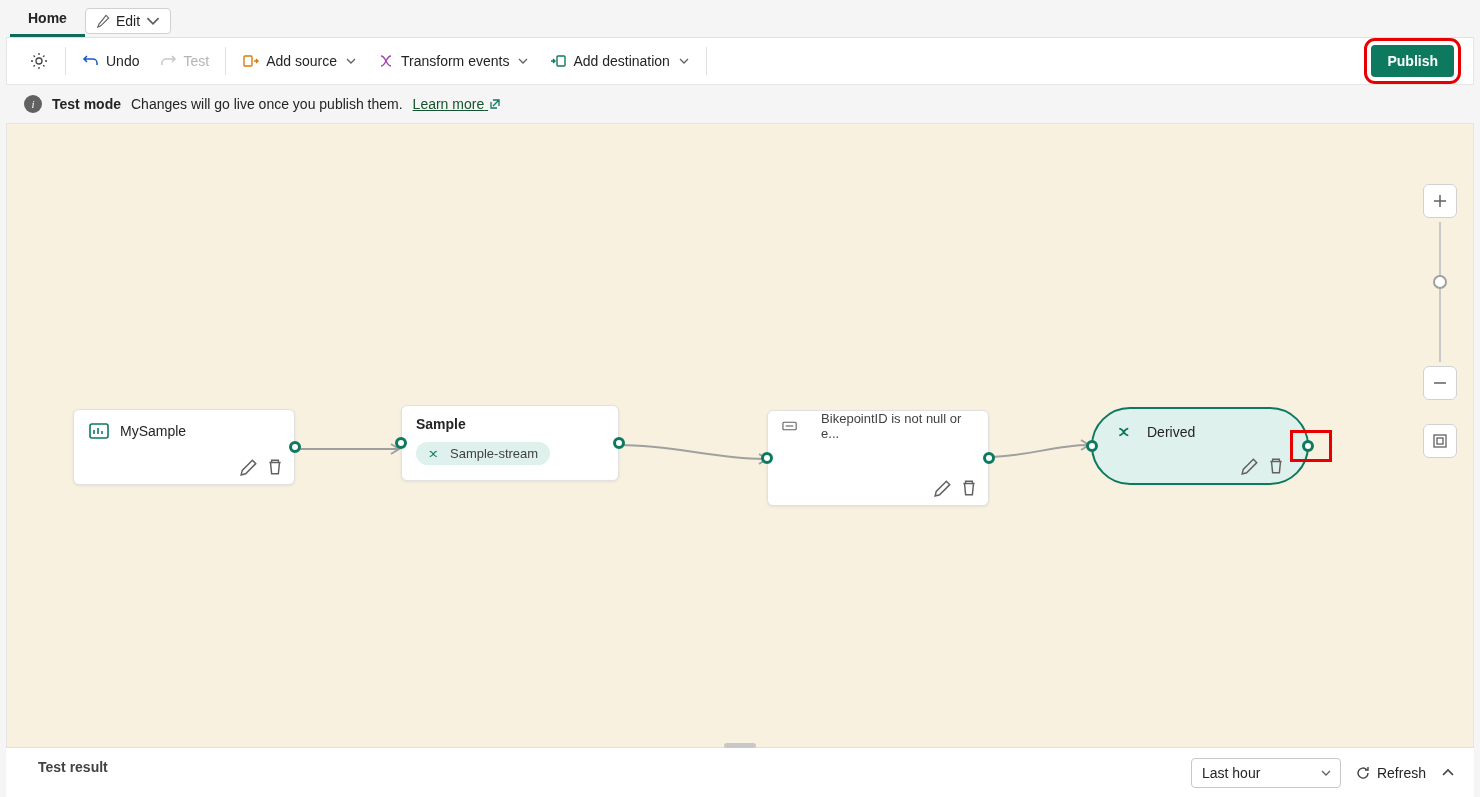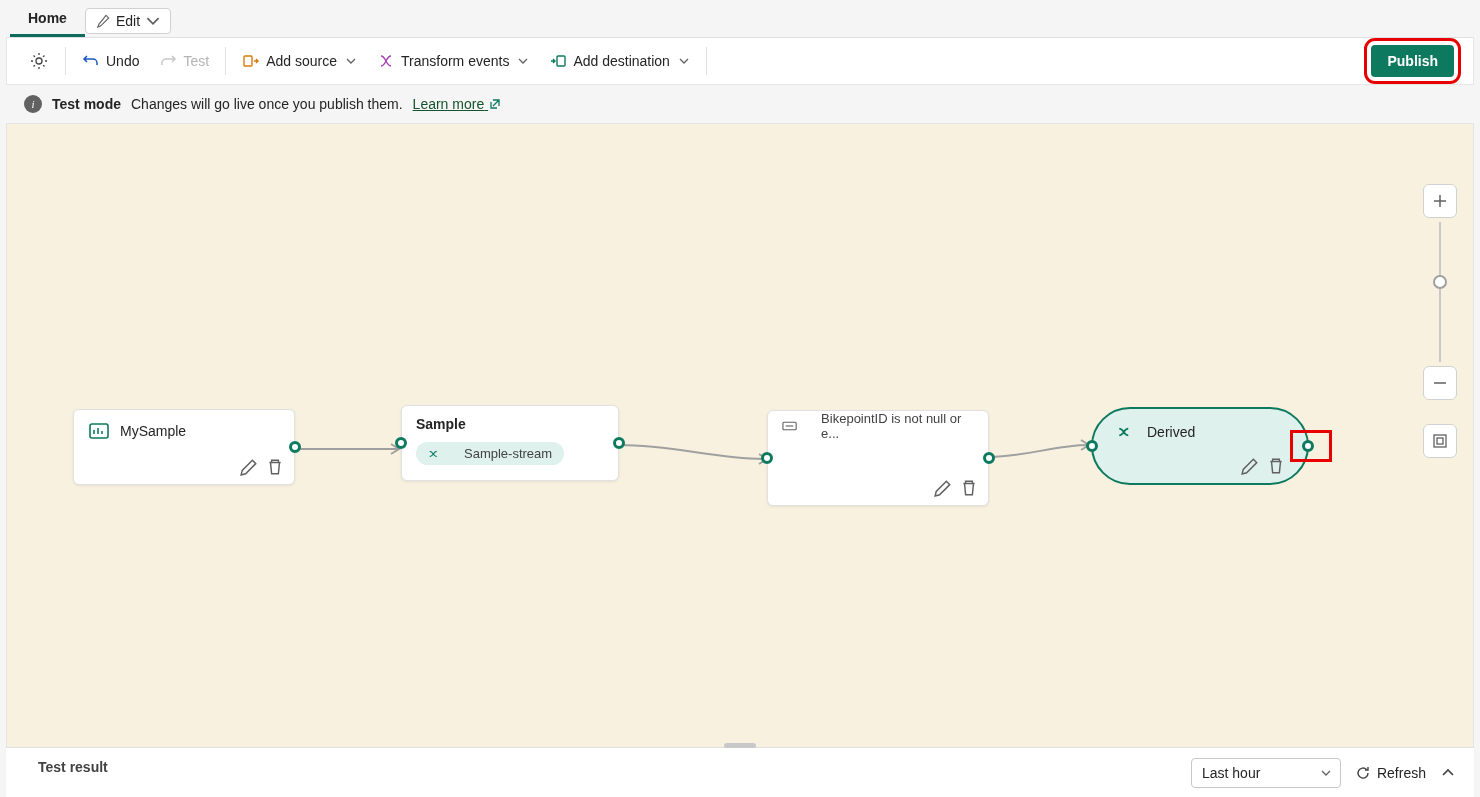--- a/index.html
+++ b/index.html
@@ -37,21 +37,21 @@
 .node-header { display: flex; align-items: center; gap: 10px; padding: 10px 14px; }
 .node-header .nicon { width: 22px; height: 22px; display: flex; align-items: center; justify-content: center; border-radius: 4px; }
 .node-header .nlabel { font-weight: 400; }
 .node-header .nlabel.strong { font-weight: 600; }
 .node-actions { position: absolute; right: 10px; bottom: 8px; display: flex; gap: 8px; }
 .act-icon { width: 18px; height: 18px; color: #616161; cursor: pointer; }
 .port { position: absolute; width: 12px; height: 12px; border: 3px solid #0d7a5f; background: #fff; border-radius: 50%; top: 50%; transform: translateY(-50%); }
 .port.in { left: -7px; }
 .port.out { right: -7px; }
 
-.pill { display: inline-flex; align-items: center; gap: 22px; background: #dff1ec; border-radius: 16px; padding: 4px 12px; margin: 0 14px 12px 14px; font-size: 13px; color: #424242; }
+.pill { display: inline-flex; align-items: center; gap: 8px; background: #dff1ec; border-radius: 16px; padding: 4px 12px; margin: 0 14px 12px 14px; font-size: 13px; color: #424242; }
 .pill svg { width: 14px; height: 14px; color: #0d7a5f; }
 
 .filter-row { display: flex; align-items: center; gap: 24px; padding: 0 14px 10px 14px; font-size: 13px; color: #424242; }
 
 
 .derived { position: absolute; background: #dff1ec; border: 2px solid #0d7a5f; border-radius: 40px; padding: 10px 22px; width: 218px; height: 78px; }
 .derived .node-header { padding: 2px 0 6px 0; }
 .derived .node-actions { right: 22px; bottom: 8px; }
 
 

